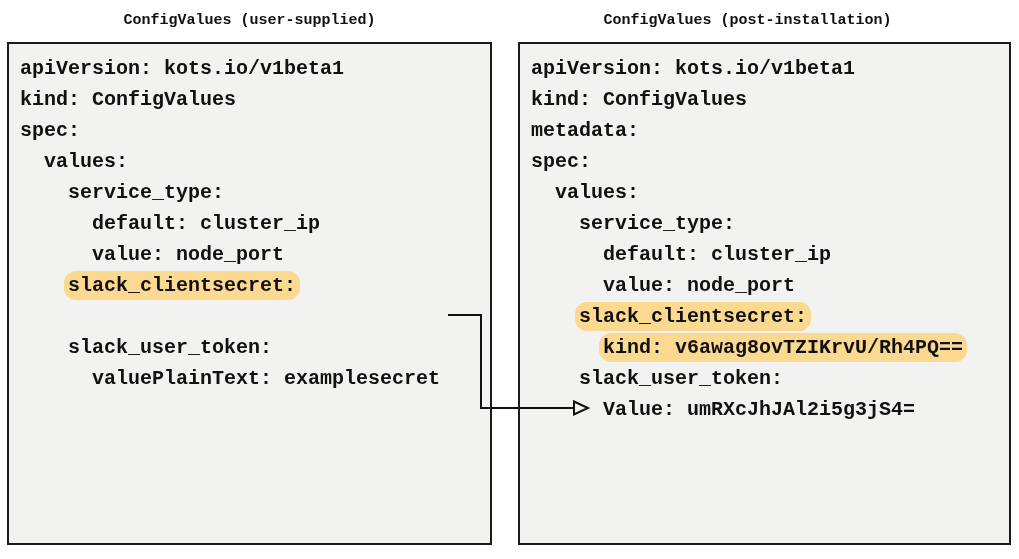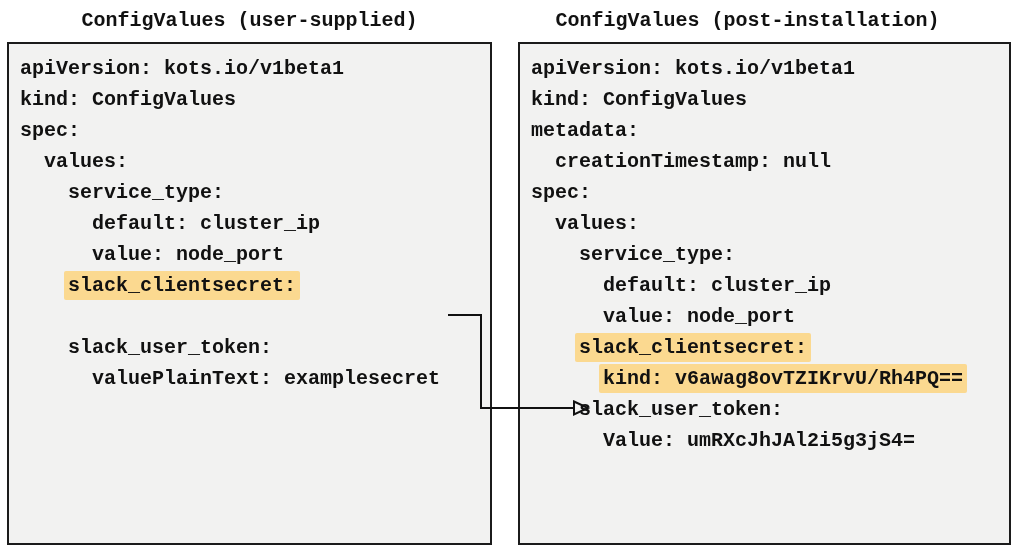--- a/index.html
+++ b/index.html
@@ -13,21 +13,21 @@
     font-weight: bold;
     color: #111111;
     position: relative;
   }
   .panel-title {
     position: absolute;
     top: 5px;
     height: 31px;
     line-height: 31px;
     text-align: center;
-    font-size: 20px;
+    font-size: 15px;
     letter-spacing: 0;
   }
   #title-left  { left: 7px;   width: 485px; }
   #title-right { left: 501px; width: 493px; }
   .config-box {
     position: absolute;
     top: 42px;
     height: 503px;
     box-sizing: border-box;
     background: #f2f2f1;
@@ -39,21 +39,21 @@
   .line {
     white-space: pre;
     font-size: 20px;
     line-height: 31px;
     height: 31px;
   }
   .txt.hl {
     background: #fbd990;
     padding: 3px 4px;
     margin-left: -4px;
-    border-radius: 2px;
+    border-radius: 12px;
   }
   #arrow-overlay {
     position: absolute;
     left: 0;
     top: 0;
     width: 1019px;
     height: 559px;
     pointer-events: none;
   }
 </style>
@@ -91,21 +91,20 @@
 </div>
 
 <div class="config-box" id="box-right">
 
     <div class="line"><span class="ind"></span><span class="txt">apiVersion: kots.io/v1beta1</span></div>
 
     <div class="line"><span class="ind"></span><span class="txt">kind: ConfigValues</span></div>
 
     <div class="line"><span class="ind"></span><span class="txt">metadata:</span></div>
 
-    <div class="line"><span class="ind">  </span><span class="txt">creationTimestamp: null</span></div>
 
 
     <div class="line"><span class="ind"></span><span class="txt">spec:</span></div>
 
     <div class="line"><span class="ind">  </span><span class="txt">values:</span></div>
 
     <div class="line"><span class="ind">    </span><span class="txt">service_type:</span></div>
 
     <div class="line"><span class="ind">      </span><span class="txt">default: cluster_ip</span></div>
 

